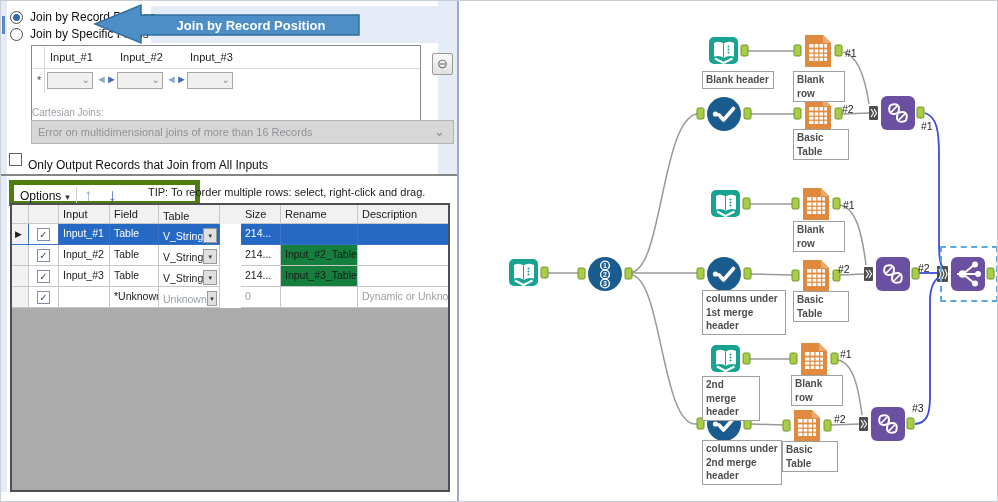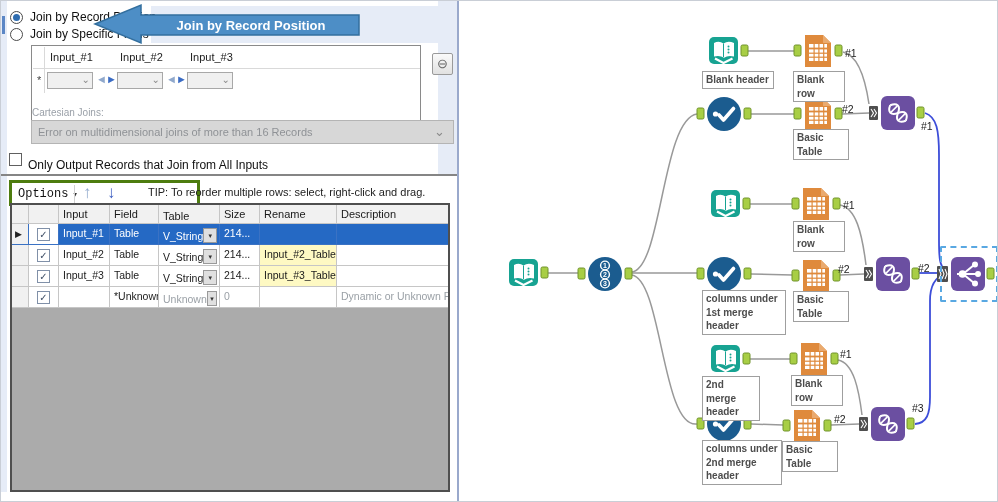--- a/index.html
+++ b/index.html
@@ -34,48 +34,48 @@
             font-size:13px;color:#666;box-sizing:border-box;border-radius:2px;}
   .cart-label{position:absolute;left:31px;top:106px;font-size:10px;color:#9aa0a8;}
   .cart-dd{position:absolute;left:30px;top:119px;width:423px;height:24px;background:#d7d7d7;
            border:1px solid #b4b4b4;box-sizing:border-box;font-size:11px;color:#8f9296;
            line-height:22px;padding-left:6px;}
   .cart-dd .chev{position:absolute;right:8px;top:0;color:#8a8a8a;font-size:13px;}
   .chkbox{position:absolute;left:8px;top:152px;width:13px;height:13px;border:1px solid #606060;
           background:#fff;box-sizing:border-box;}
   .chk-label{position:absolute;left:27px;top:157px;font-size:12px;color:#111;}
   .sep{position:absolute;left:0;top:173px;width:456px;height:2px;background:#858585;}
-  .optbar{position:absolute;left:8px;top:179px;width:191px;height:26px;border:3px solid #4d7c0f;
-          box-sizing:border-box;background:#fff;font-family:Liberation Mono, monospace;}
+  .optbar{position:absolute;left:8px;top:179px;width:191px;height:26px;border:5px solid #4d7c0f;
+          box-sizing:border-box;background:#fff;}
   .opt-btn{position:absolute;left:6px;top:4px;font-size:12px;color:#111;cursor:default;}
   .opt-caret{font-size:9px;color:#333;margin-left:4px;}
   .opt-div{position:absolute;left:62px;top:2px;width:1px;height:20px;background:#d0d0d0;}
   .arrow-up{position:absolute;left:70px;top:1px;font-size:17px;font-weight:bold;color:#8fa8cc;}
   .arrow-down{position:absolute;left:94px;top:1px;font-size:17px;font-weight:bold;color:#3b5cc0;}
   .tip{position:absolute;left:147px;top:185px;font-size:11px;color:#222;}
   
   .grid{position:absolute;left:9px;top:202px;width:440px;height:289px;border:2px solid #4f4f4f;
         background:#ababab;box-sizing:border-box;font-size:10.5px;color:#1a1a1a;}
   .grow{display:flex;height:21px;background:#fff;}
   .ghead{display:flex;height:19px;background:#f1f1f1;font-size:11px;}
   .gc{border-right:1px solid #c6c6c6;border-bottom:1px solid #c6c6c6;box-sizing:border-box;
       padding:3px 2px 0 4px;white-space:nowrap;overflow:hidden;}
   .c-sel{width:17px;background:#f1f1f1;padding-left:3px;}
   .c-chk{width:30px;display:flex;align-items:center;justify-content:center;padding:0;}
   .c-in{width:51px;} .c-f{width:49px;} .c-t{width:61px;display:flex;align-items:center;}
-  .c-s{width:40px;} .c-r{width:77px;} .c-d{flex:1;border-right:none;}
+  .c-s{width:40px;margin-left:21px;} .c-r{width:77px;} .c-d{flex:1;border-right:none;}
   .gchk{width:13px;height:13px;border:1px solid #8090a8;background:#fff;color:#3f4f66;
         font-size:10px;line-height:11px;text-align:center;box-sizing:border-box;}
   .ddbtn{width:14px;height:15px;background:#e0e0e0;border:1px solid #9a9a9a;font-size:7px;
          line-height:13px;text-align:center;color:#333;margin-left:auto;box-sizing:border-box;}
   .sel-row .gc{background:#2569c4;color:#fff;border-color:#3a72c4;}
   .sel-row .c-sel{background:#f1f1f1;color:#111;}
   .sel-row .c-chk{background:#fff;}
   .ptr{font-size:9px;color:#222;line-height:14px;}
-  .cell-yellow{background:#fef9c3;}
+  .cell-yellow{background:#15803d;}
   .txt-gray{color:#9aa0a6;}
   
   .vdivider{position:absolute;left:456px;top:0;width:2px;height:502px;background:#9aa9cc;}
   .canvas{position:absolute;left:458px;top:0;width:540px;height:502px;background:#fff;}
   .tool{position:absolute;}
   .anno{position:absolute;background:#fff;border:1px solid #9f9f9f;color:#4d4d4d;font-weight:bold;
         font-size:10px;line-height:1.35;padding:1px 3px;box-sizing:border-box;}
   .cl{position:absolute;font-size:10.5px;color:#222;}
   .selbox{position:absolute;left:481px;top:245px;width:58px;height:56px;border:2px dashed #59a8e2;
           border-radius:2px;box-sizing:border-box;}

